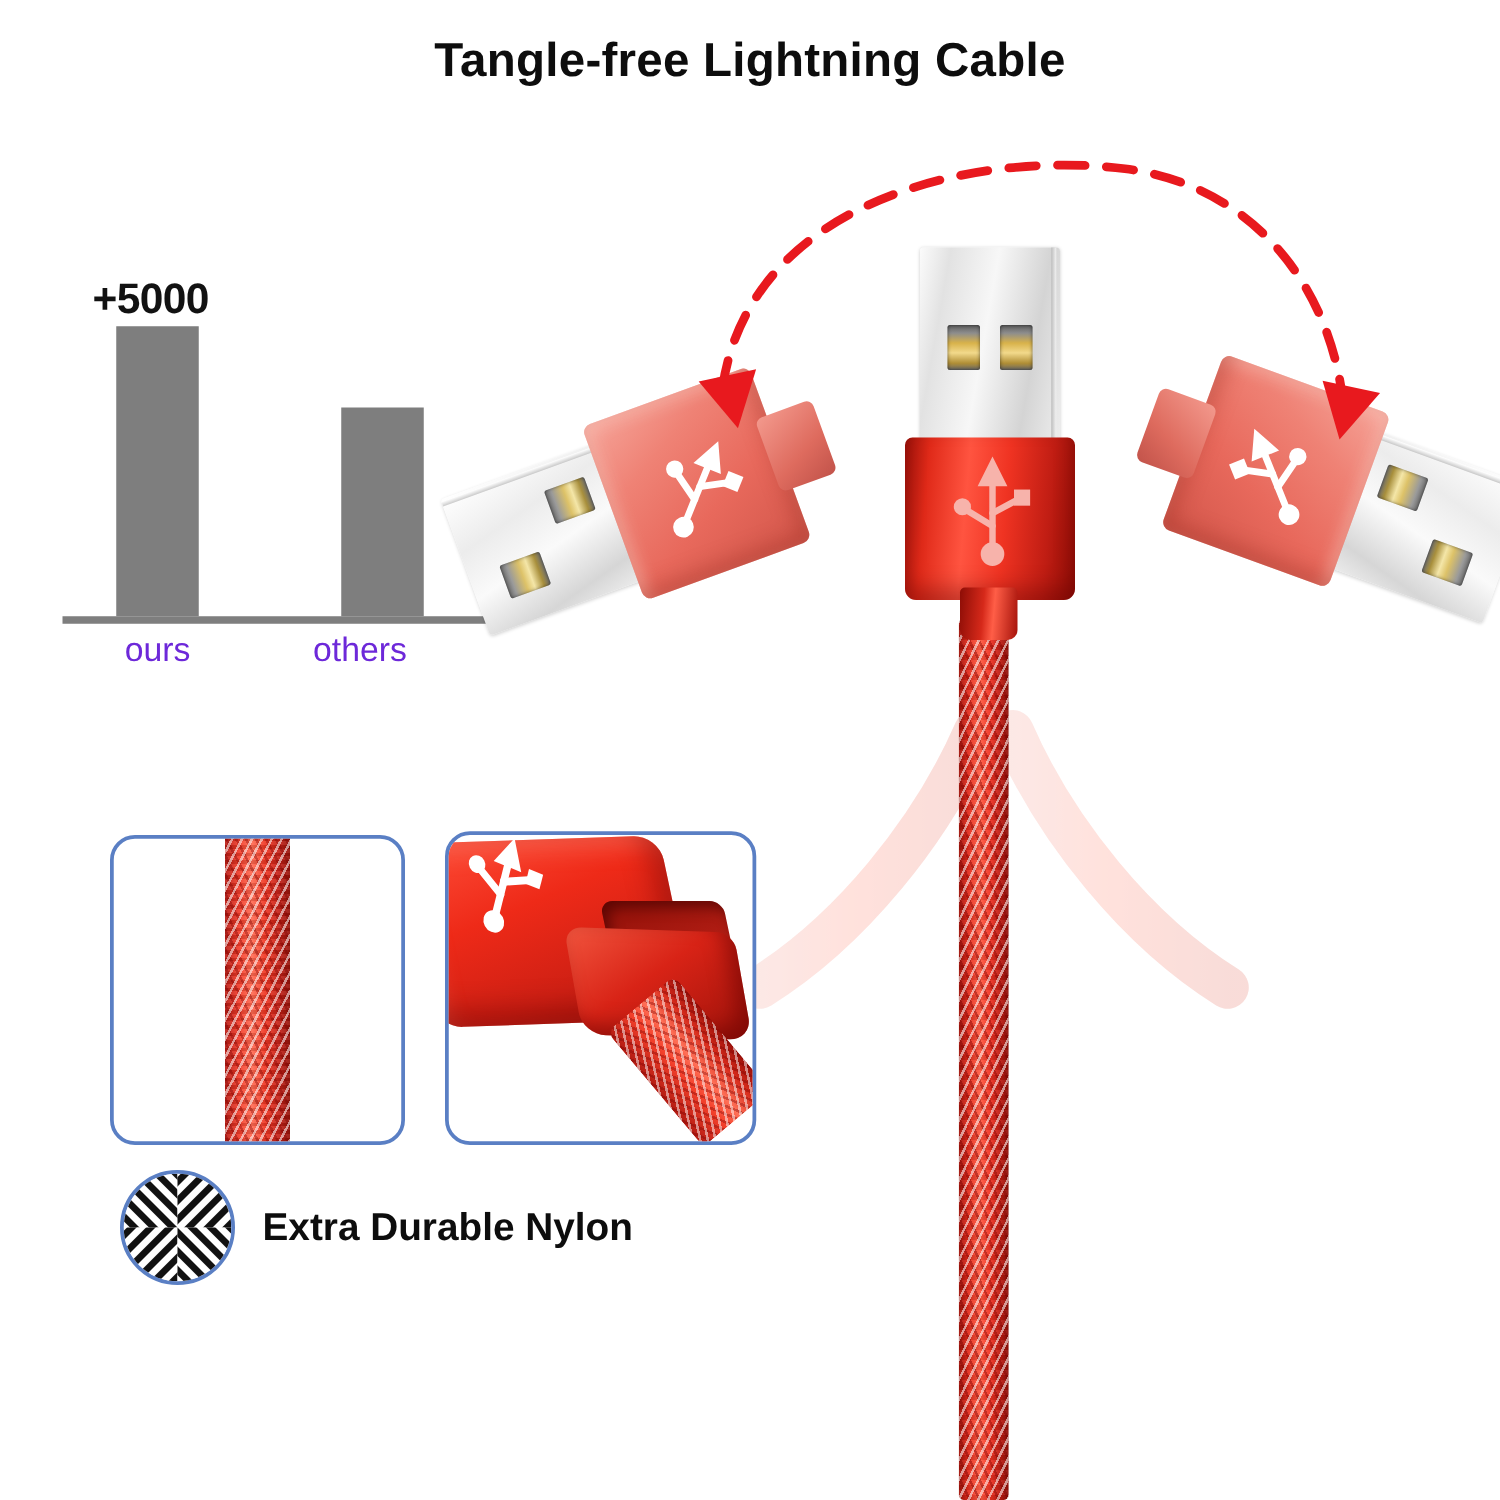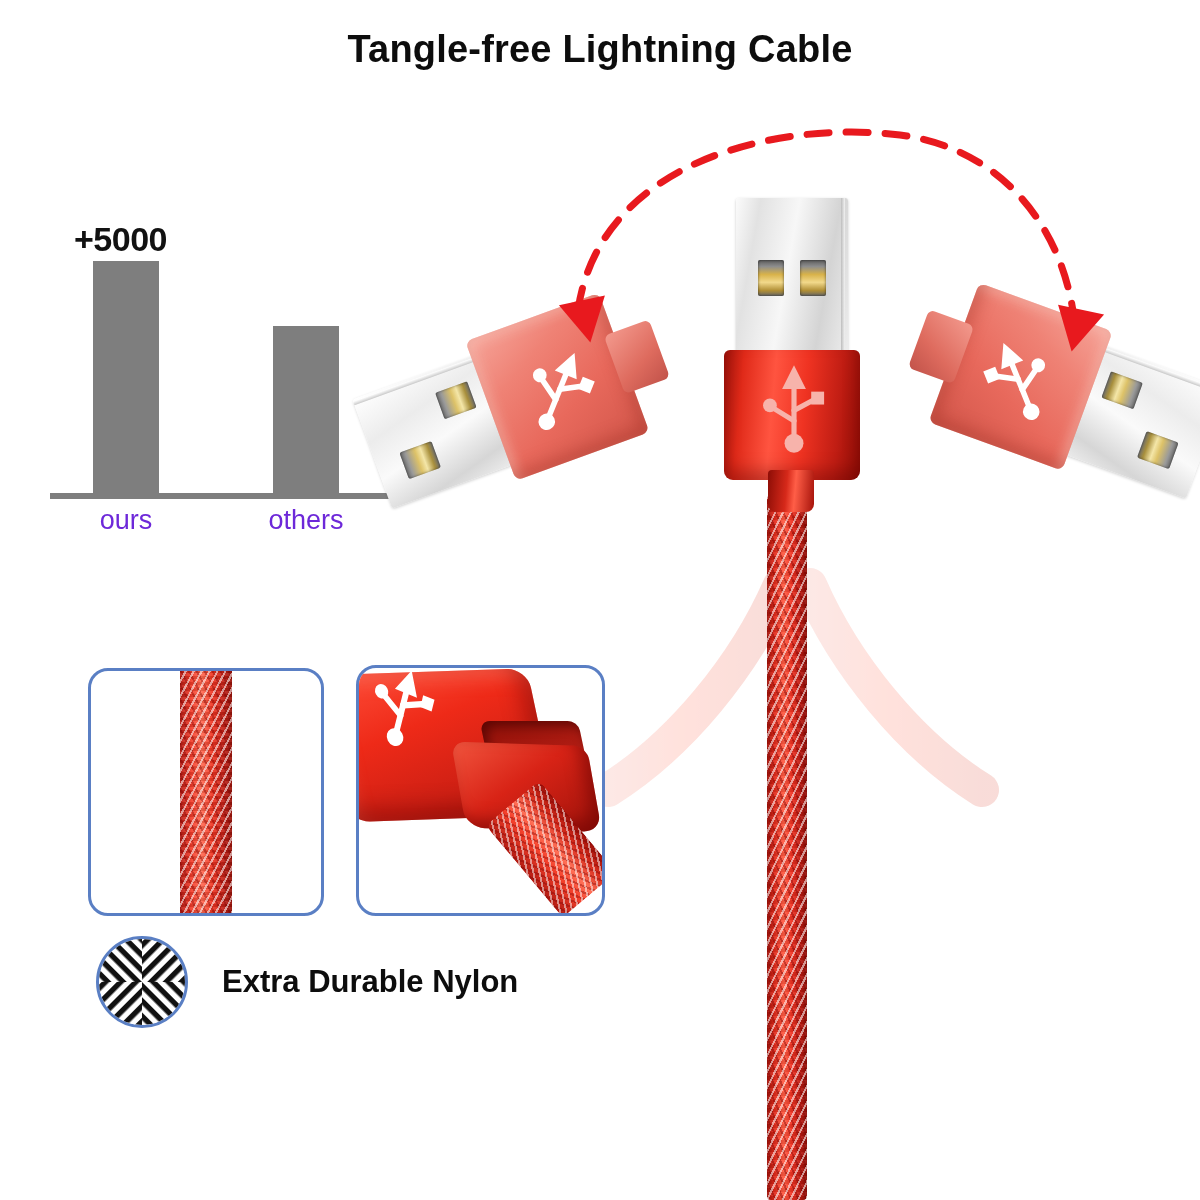--- a/index.html
+++ b/index.html
@@ -25,21 +25,21 @@
   }
   .axis{position:absolute;left:2px;top:283px;width:358px;height:6px;background:#7e7e7e;}
   .bar{position:absolute;bottom:47px;background:#7e7e7e;}
   .bar.ours{left:45px;width:66px;height:232px;}
   .bar.others{left:225px;width:66px;height:167px;}
   .bar-label{
     position:absolute;top:295px;font-size:27px;color:#6d28d9;
     font-family:"Liberation Sans", sans-serif;text-align:center;width:120px;
   }
   .bar-label.ours{left:18px;}
-  .bar-label.others{left:198px;}
+  .bar-label.others{left:180px;}
 
   
   .panel{
     position:absolute;border:3px solid #5a7fc4;border-radius:20px;
     background:#ffffff;overflow:hidden;
   }
   #panel-braid{left:88px;top:668px;width:230px;height:242px;}
   #panel-connector{left:356px;top:665px;width:243px;height:245px;}
 
   .braid-strip{
@@ -84,21 +84,21 @@
   .usb-glyph{position:absolute;}
 
   
   .feature{position:absolute;left:96px;display:flex;align-items:center;gap:22px;}
   #feature-nylon{top:936px;}
   #feature-tangle{top:1046px;}
   .feat-icon{width:86px;height:86px;border-radius:50%;border:3px solid #5a7fc4;
     position:relative;overflow:hidden;background:#fff;flex:none;}
   .weave{position:absolute;inset:0;}
   .feat-text{font-size:31px;font-weight:bold;color:#0d0d0d;white-space:nowrap;
-    font-family:"Liberation Sans", sans-serif;margin-left:12px;}
+    font-family:"Liberation Sans", sans-serif;}
 
   
   .art{position:absolute;left:330px;top:90px;width:870px;height:1110px;}
 
   
   .main-cable{
     position:absolute;left:437px;top:405px;width:40px;height:705px;border-radius:4px;
     background:
       repeating-linear-gradient(116deg, rgba(255,255,255,.55) 0 2px, rgba(255,255,255,0) 2px 7px),
       repeating-linear-gradient(64deg, rgba(120,0,0,.4) 0 2px, rgba(120,0,0,0) 2px 7px),

